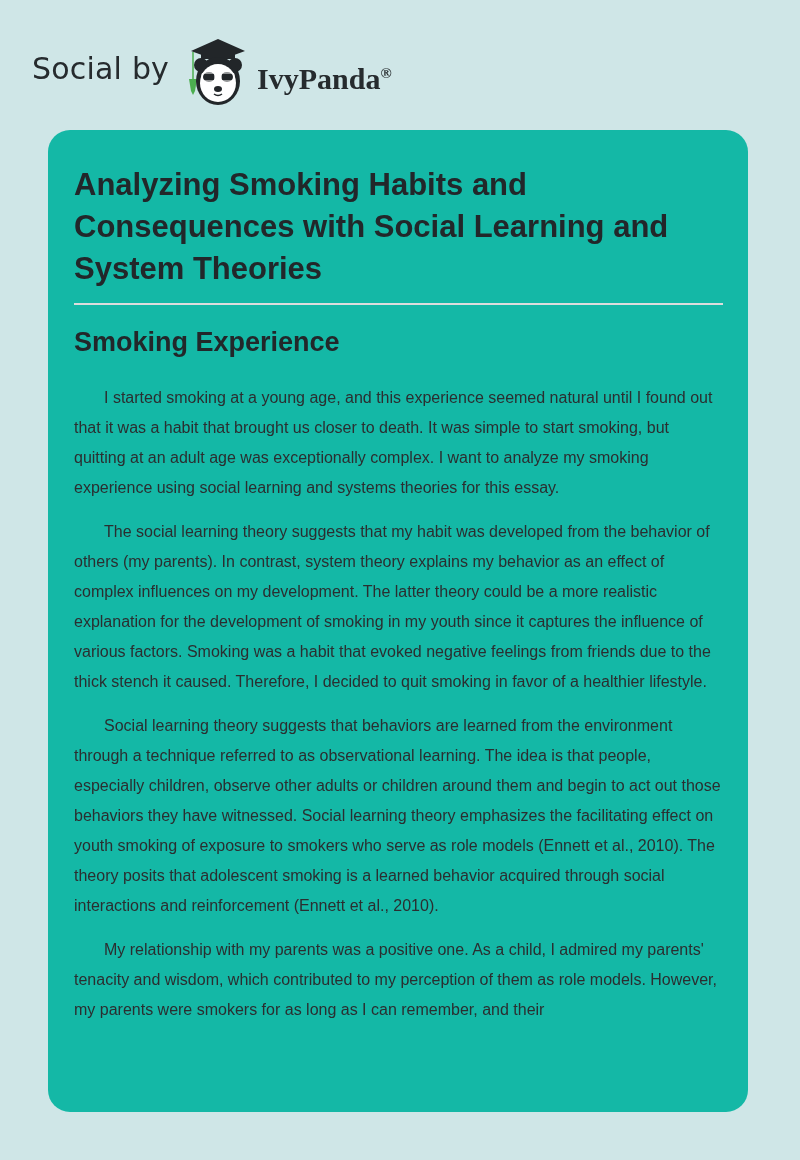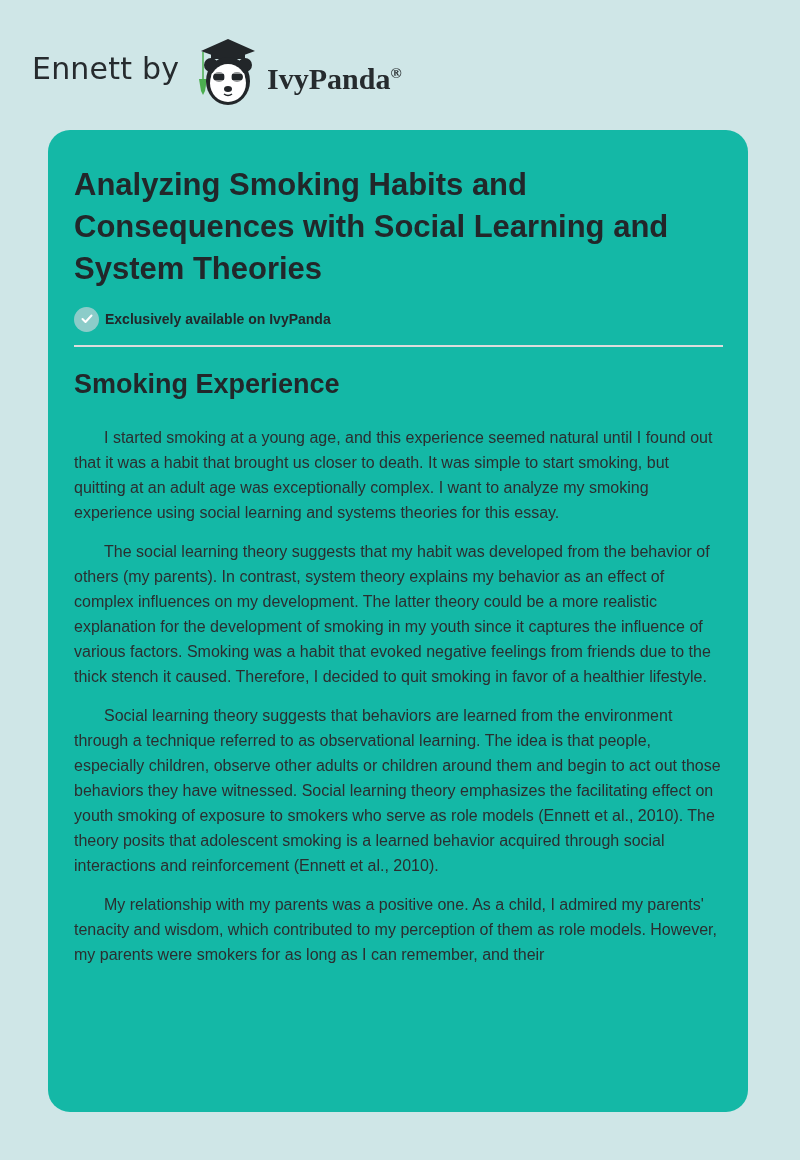--- a/index.html
+++ b/index.html
@@ -41,29 +41,29 @@
   .check {
     width: 25px; height: 25px; border-radius: 50%; background: #8cccc9;
     display: flex; align-items: center; justify-content: center; margin-right: 6px;
   }
   .exclusive-text { font-size: 14px; font-weight: bold; color: #22272a; }
   .divider { height: 2px; background: #dcdcdc; margin-top: 13px; width: 649px; }
   h2 {
     margin: 20px 0 24px 0; font-size: 27px; line-height: 34px; font-weight: bold; color: #22272a;
   }
   p {
-    margin: 0 0 14px 0; font-size: 16px; line-height: 25px; color: #2b2e30;
+    margin: 0 0 14px 0; font-size: 16px; line-height: 30px; color: #2b2e30;
     text-indent: 30px; width: 650px;
   }
 </style>
 </head>
 <body>
 
 <div class="brand">
-  <span class="brand-prefix">Ennett by</span>
+  <span class="brand-prefix">Social by</span>
   <svg class="panda" viewBox="0 0 62 72">
     <polygon points="4,16 31,4 58,16 31,26" fill="#222629"></polygon>
     <rect x="14" y="16" width="34" height="8" fill="#222629"></rect>
     <line x1="6" y1="17" x2="6" y2="44" stroke="#4caf50" stroke-width="1.5"></line>
     <path d="M2,44 L10,44 L8,56 L6,60 L4,56 Z" fill="#4caf50"></path>
     <circle cx="14" cy="30" r="7" fill="#222629"></circle>
     <circle cx="48" cy="30" r="7" fill="#222629"></circle>
     <ellipse cx="31" cy="46" rx="22" ry="24" fill="#222629"></ellipse>
     <ellipse cx="31" cy="48" rx="18" ry="19" fill="#ffffff"></ellipse>
     <ellipse cx="22" cy="42" rx="6" ry="5" fill="#222629"></ellipse>
@@ -73,28 +73,20 @@
     <ellipse cx="31" cy="54" rx="4" ry="3" fill="#222629"></ellipse>
     <path d="M27,59 Q31,62 35,59" stroke="#222629" stroke-width="1.5" fill="none"></path>
   </svg>
   <span class="brand-name"><span>IvyPanda</span><sup>®</sup></span>
 </div>
 
 <div class="card">
   <div class="inner">
     <h1>Analyzing Smoking Habits and Consequences with Social Learning and System Theories</h1>
 
-    <div class="exclusive">
-      <span class="check">
-        <svg width="12" height="10" viewBox="0 0 12 10">
-            <path d="M1.5,5 L4.5,8 L10.5,1.5" stroke="#ffffff" stroke-width="2" fill="none" stroke-linecap="round" stroke-linejoin="round"></path>
-          </svg>
-      </span>
-      <span class="exclusive-text">Exclusively available on IvyPanda</span>
-    </div>
 
     <div class="divider"></div>
 
     <h2>Smoking Experience</h2>
     <p>I started smoking at a young age, and this experience seemed natural until I found out that it was a habit that brought us closer to death. It was simple to start smoking, but quitting at an adult age was exceptionally complex. I want to analyze my smoking experience using social learning and systems theories for this essay.</p>
     <p>The social learning theory suggests that my habit was developed from the behavior of others (my parents). In contrast, system theory explains my behavior as an effect of complex influences on my development. The latter theory could be a more realistic explanation for the development of smoking in my youth since it captures the influence of various factors. Smoking was a habit that evoked negative feelings from friends due to the thick stench it caused. Therefore, I decided to quit smoking in favor of a healthier lifestyle.</p>
 
     <p>Social learning theory suggests that behaviors are learned from the environment through a technique referred to as observational learning. The idea is that people, especially children, observe other adults or children around them and begin to act out those behaviors they have witnessed. Social learning theory emphasizes the facilitating effect on youth smoking of exposure to smokers who serve as role models (Ennett et al., 2010). The theory posits that adolescent smoking is a learned behavior acquired through social interactions and reinforcement (Ennett et al., 2010).</p>
     <p>My relationship with my parents was a positive one. As a child, I admired my parents' tenacity and wisdom, which contributed to my perception of them as role models. However, my parents were smokers for as long as I can remember, and their</p>
   </div>

